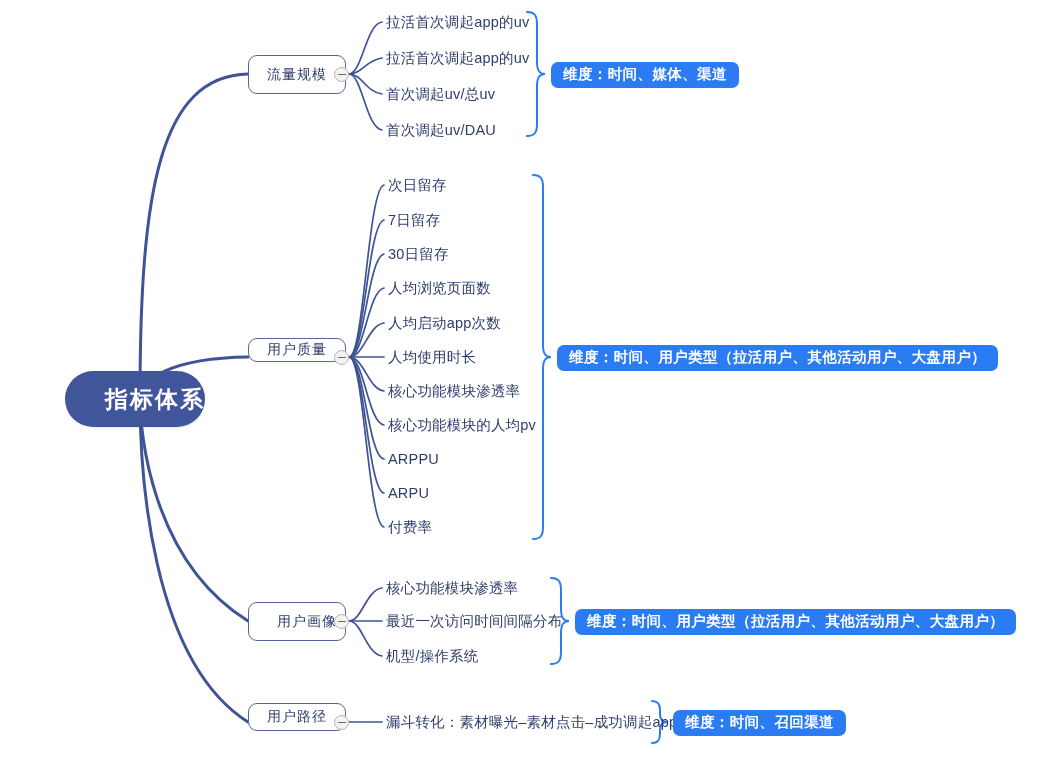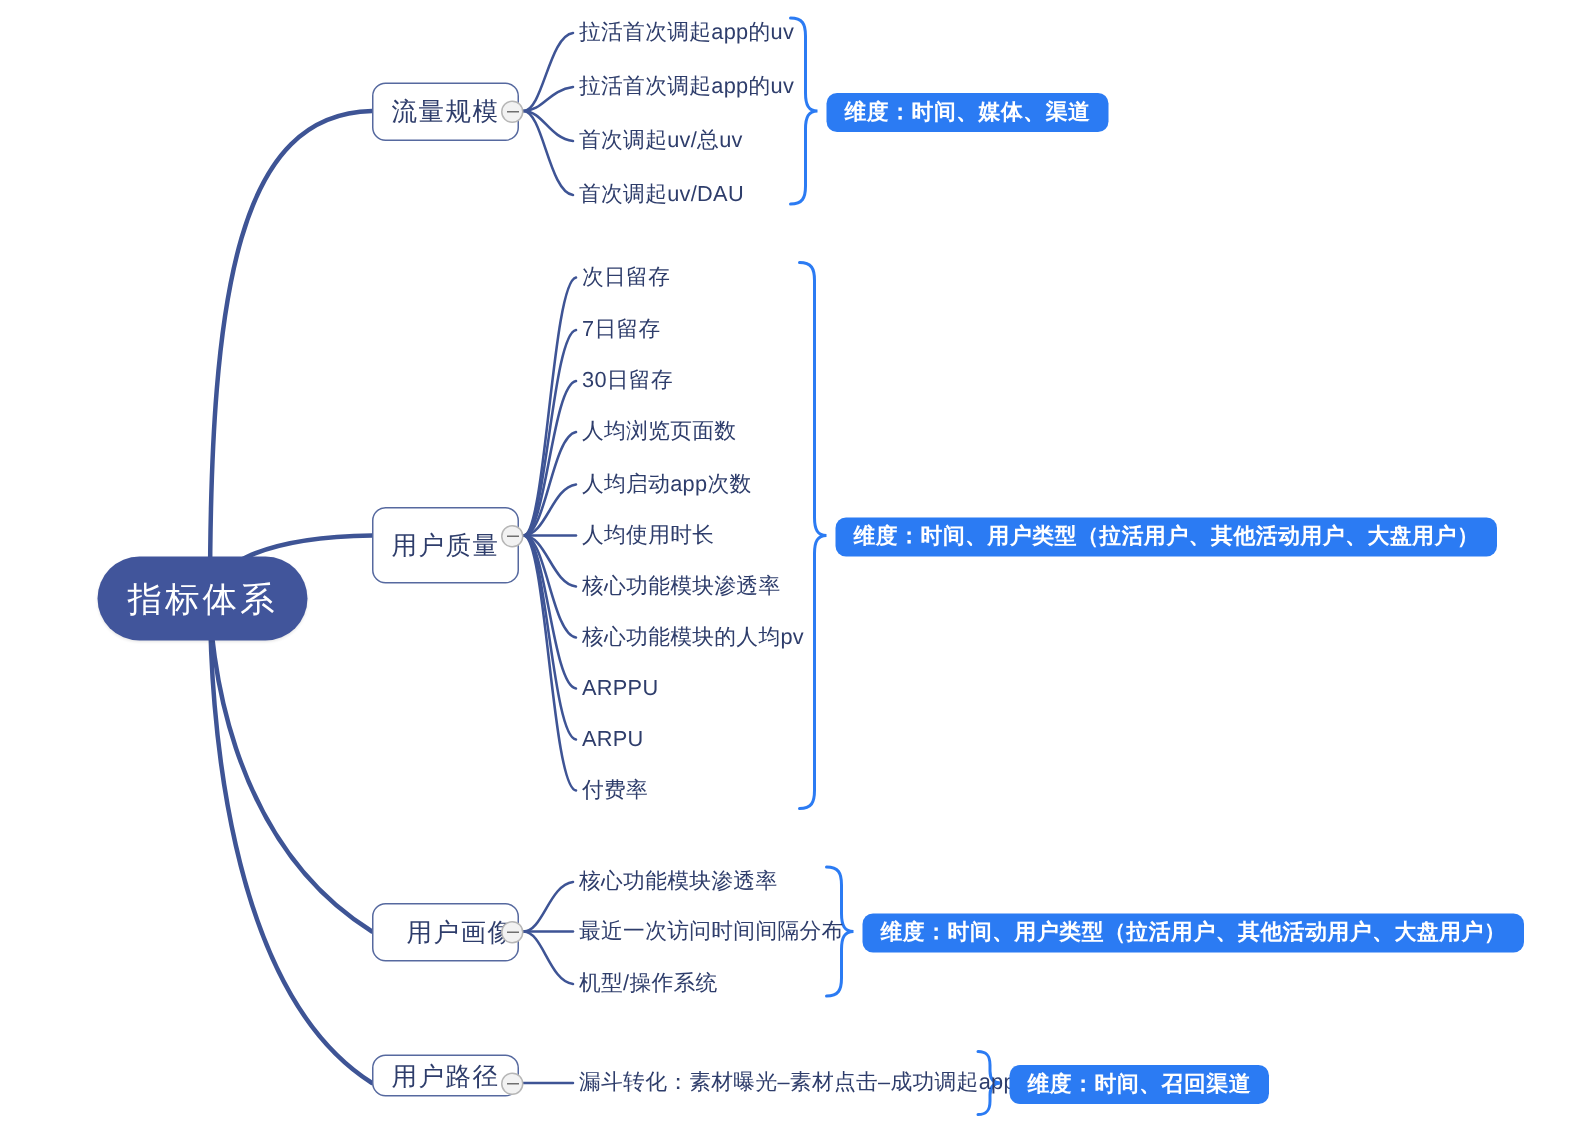--- a/index.html
+++ b/index.html
@@ -29,42 +29,42 @@
     width: 1060px;
     height: 757px;
     pointer-events: none;
   }
 
   
   .root-node {
     position: absolute;
     display: flex;
     align-items: center;
-    justify-content: center;
+    justify-content: flex-end;
     background: #41559B;
     color: #ffffff;
     border-radius: 40px;
     font-size: 23px;
-    font-weight: normal;
+    font-weight: bold;
     letter-spacing: 2px;
     box-shadow: 0 1px 2px rgba(0,0,0,0.10);
     white-space: nowrap;
   }
 
   
   .branch-node {
     position: absolute;
     display: flex;
     align-items: center;
     justify-content: center;
     background: #ffffff;
     color: #2E3D6B;
     border: 1.4px solid #56699F;
     border-radius: 9px;
-    font-size: 17px;
+    font-size: 14px;
     letter-spacing: 1px;
     white-space: nowrap;
     box-sizing: border-box;
   }
 
   
   .toggle {
     position: absolute;
     width: 15px;
     height: 15px;
@@ -189,21 +189,21 @@
 
   <div class="leaf" style="left:386px; top:15px;">拉活首次调起app的uv</div>
   <div class="leaf" style="left:386px; top:51px;">拉活首次调起app的uv</div>
   <div class="leaf" style="left:386px; top:87px;">首次调起uv/总uv</div>
   <div class="leaf" style="left:386px; top:123px;">首次调起uv/DAU</div>
 
   <div class="badge" style="left:551px; top:62px; height:26px;">
     <span>维度：时间、媒体、渠道</span>
   </div>
 
-  <div class="branch-node" style="left:248px; top:338px; width:98px; height:51px;">
+  <div class="branch-node" style="left:248px; top:338px; width:98px; height:24px;">
     <span>用户质量</span>
   </div>
   <div class="toggle" style="left:334px; top:350px;"></div>
 
   <div class="leaf" style="left:388px; top:178px;">次日留存</div>
   <div class="leaf" style="left:388px; top:213px;">7日留存</div>
   <div class="leaf" style="left:388px; top:247px;">30日留存</div>
   <div class="leaf" style="left:388px; top:281px;">人均浏览页面数</div>
   <div class="leaf" style="left:388px; top:316px;">人均启动app次数</div>
   <div class="leaf" style="left:388px; top:350px;">人均使用时长</div>

